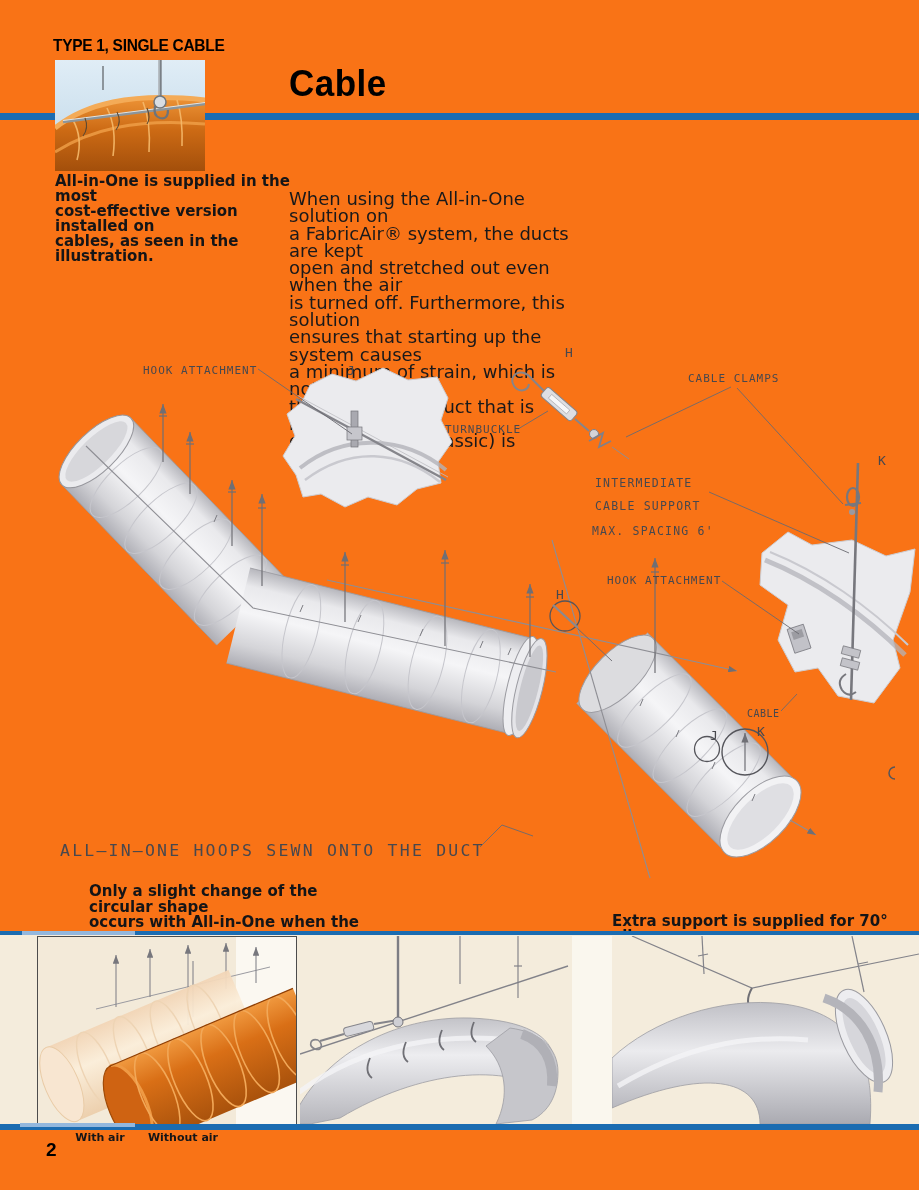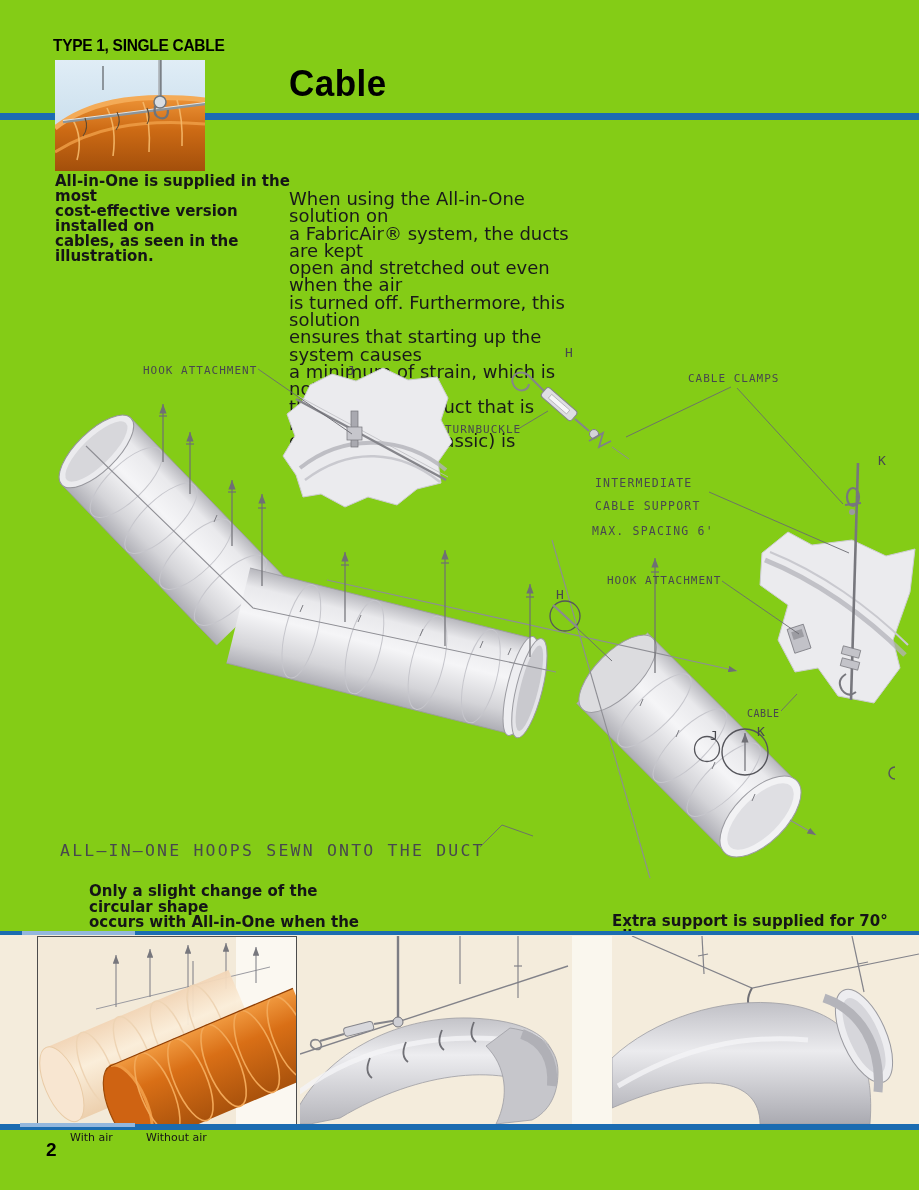--- a/index.html
+++ b/index.html
@@ -1,29 +1,29 @@
 <!DOCTYPE html>
 <html><head>
 <meta charset="utf-8">
 <style>
   html,body{margin:0;padding:0;background:#ffffff;}
-  .page{position:relative;width:919px;height:1190px;background:#84cc16;overflow:hidden;
+  .page{position:relative;width:919px;height:1190px;background:#f97316;overflow:hidden;
         font-family:"DejaVu Sans",sans-serif;color:#1a1a1c;}
   .abs{position:absolute;}
   .pre{white-space:pre-line;}
   .rule{background:#1b6cb1;}
   .rule-light{background:#93b7dd;}
   .type-label{left:53px;top:36px;font-family:"Liberation Sans",sans-serif;font-weight:bold;
               font-size:15.5px;letter-spacing:-0.3px;color:#000;transform:scaleY(1.08);transform-origin:left top;}
   .page-title{left:289px;top:62px;font-family:"Liberation Sans",sans-serif;font-weight:bold;
               font-size:35px;letter-spacing:0.5px;color:#000;transform:scaleY(1.05);transform-origin:left top;}
   .caption{font-size:15px;font-weight:bold;line-height:15px;color:#151517;}
   .bodycopy{font-size:18px;line-height:17.3px;color:#19191b;}
   .cadfont{font-family:"DejaVu Sans Mono",monospace;}
-  .small-label{font-size:11px;font-weight:normal;color:#151517;}
+  .small-label{font-size:11px;font-weight:bold;color:#151517;text-align:center;}
   .page-num{left:46px;top:1139px;font-family:"Liberation Sans",sans-serif;font-weight:bold;font-size:19px;color:#000;}
   svg text{fill:#48484e;}
 </style>
 </head>
 <body>
 
 <div class="page">
 
   <div class="abs rule" style="left:0;top:113px;width:919px;height:7px;"></div>
 

